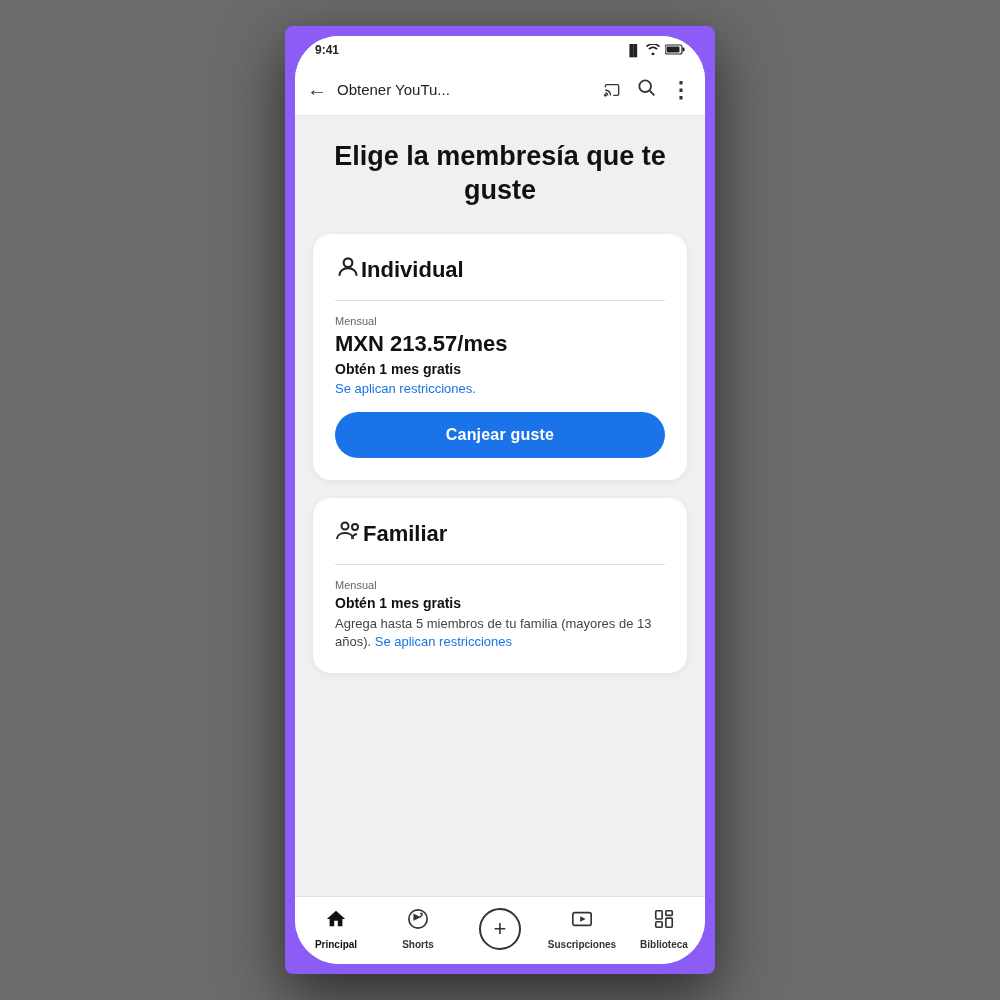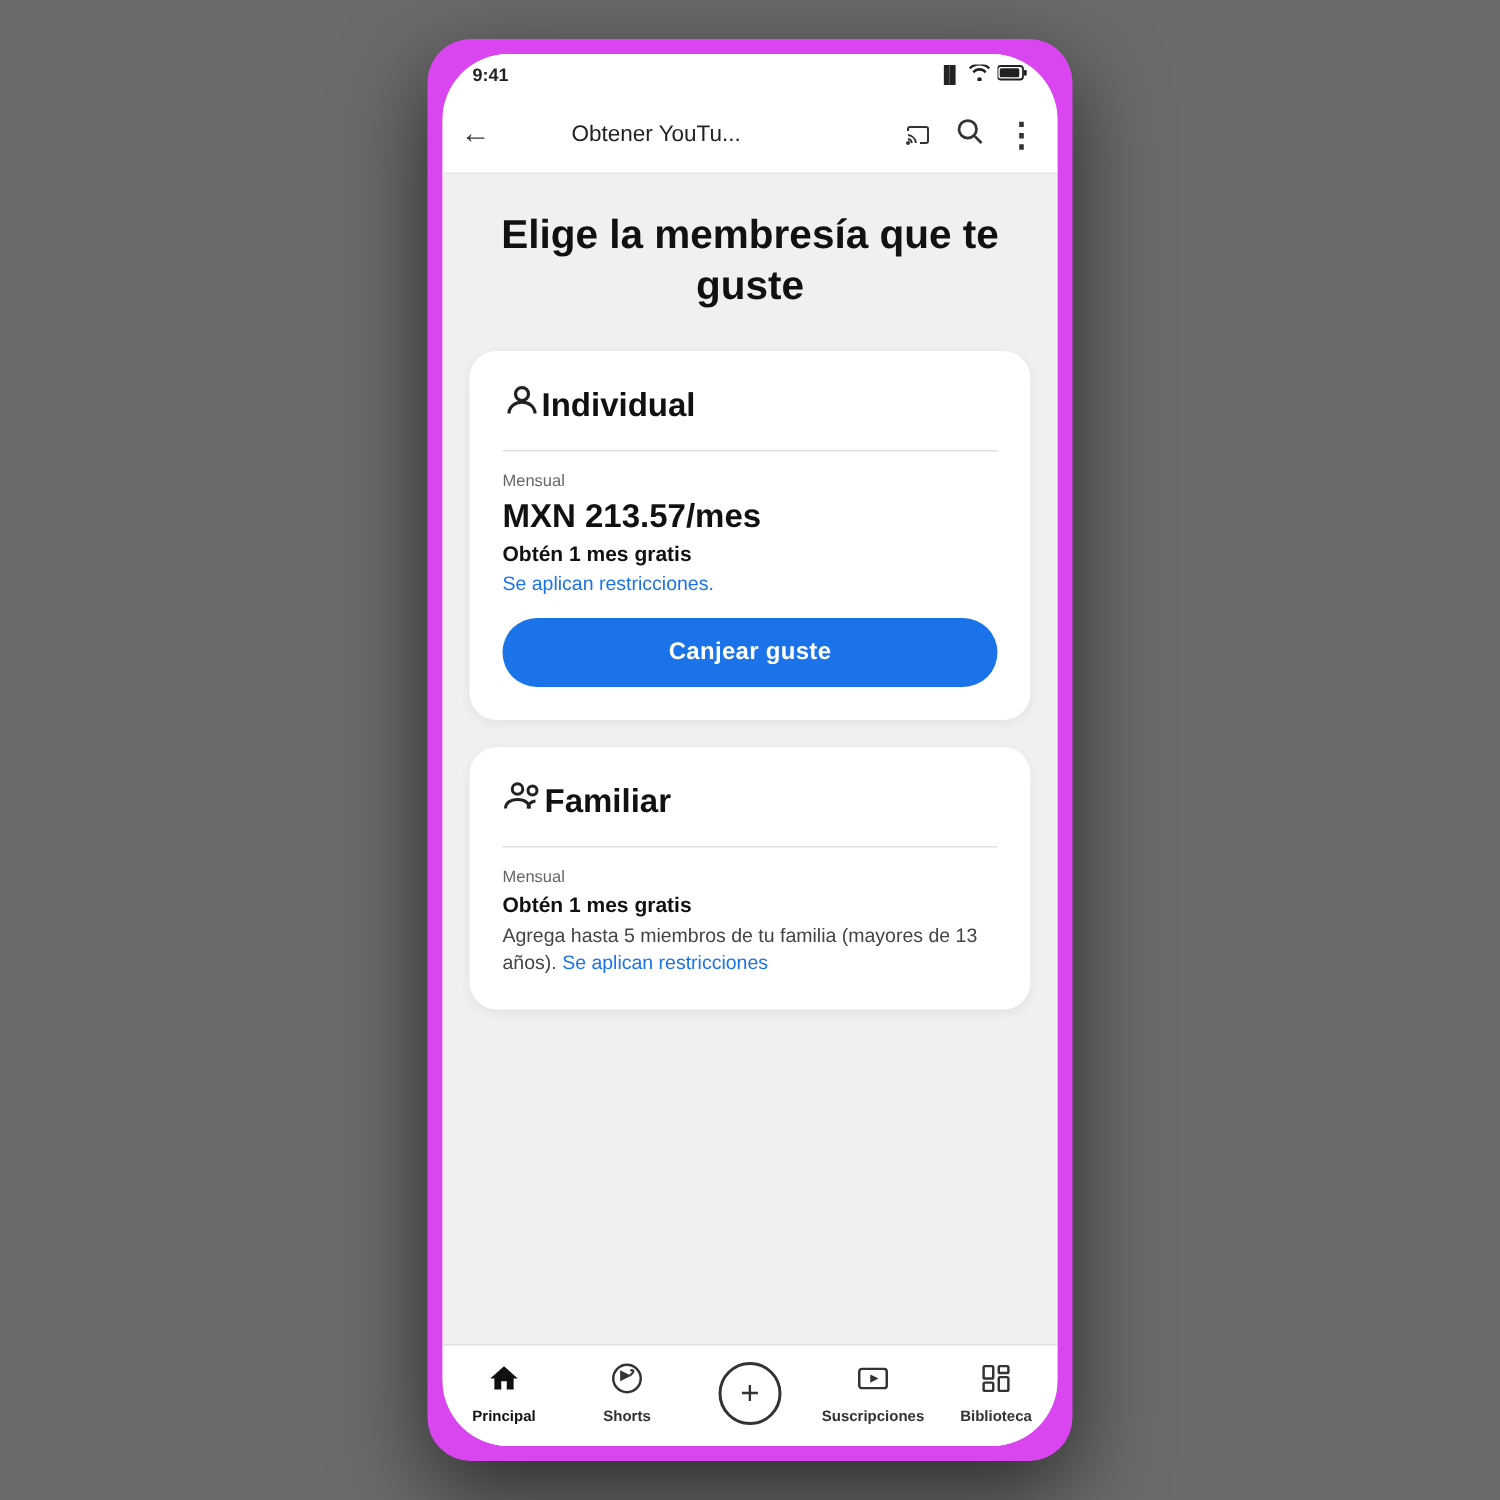--- a/index.html
+++ b/index.html
@@ -8,22 +8,22 @@
       height: 1000px;
       background: #6b6b6b;
       display: flex;
       align-items: center;
       justify-content: center;
       font-family: 'Segoe UI', Arial, sans-serif;
     }
     .phone-outer {
       width: 430px;
       height: 948px;
-      background: #d946ef;
-      border-radius: 29px;
+      background: #8b5cf6;
+      border-radius: 8px;
       padding: 10px;
       box-shadow: 0 20px 60px rgba(0,0,0,0.6);
       position: relative;
     }
     .phone-inner {
       width: 100%;
       height: 100%;
       background: #f5f5f5;
       border-radius: 44px;
       overflow: hidden;
@@ -56,21 +56,20 @@
     .title-bar-back {
       font-size: 20px;
       color: #333;
       cursor: pointer;
     }
     .title-bar-title {
       flex: 1;
       font-size: 15px;
       color: #222;
       font-weight: 400;
-      margin-left: 44px;
     }
     .title-bar-icons {
       display: flex;
       gap: 14px;
       align-items: center;
       color: #333;
     }
     .title-bar-icons span {
       font-size: 18px;
       cursor: pointer;

